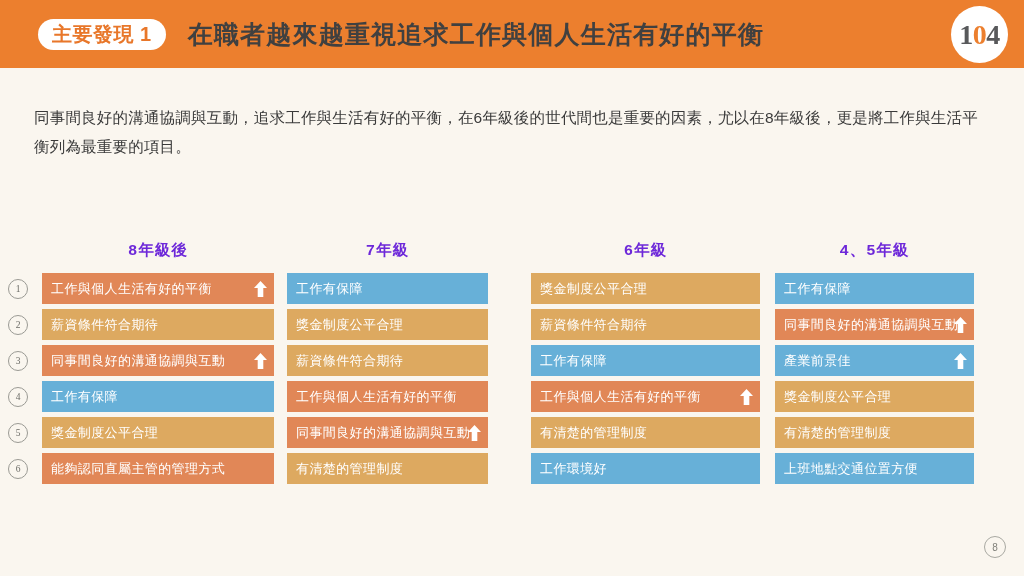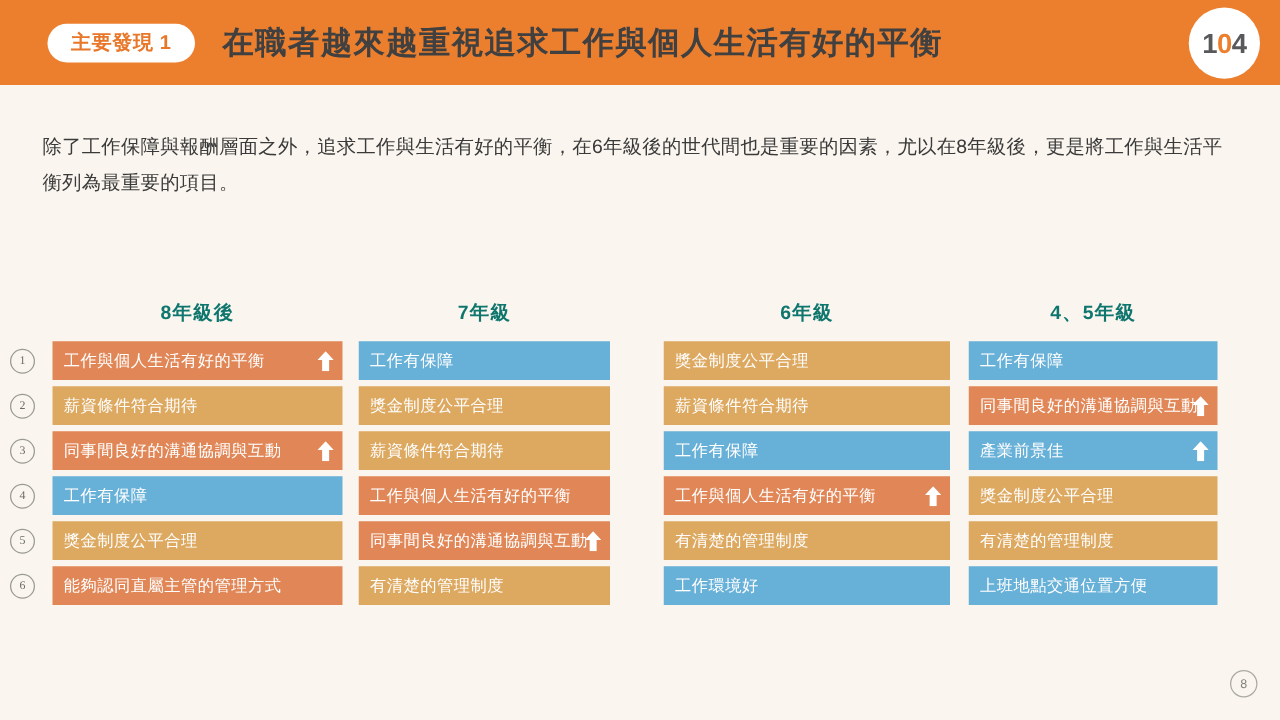--- a/index.html
+++ b/index.html
@@ -27,21 +27,21 @@
   #finding-badge {
     margin-left: 38px;
     background: #FFFFFF;
     color: #E8772A;
     border-radius: 16px;
     height: 31px;
     min-width: 118px;
     display: flex;
     align-items: center;
     justify-content: center;
-    font-size: 16px;
+    font-size: 20px;
     font-weight: bold;
     letter-spacing: 0.5px;
     padding: 0 14px;
     box-sizing: border-box;
   }
   #header-title {
     margin-left: 22px;
     color: #404040;
     font-size: 25px;
     font-weight: bold;
@@ -53,25 +53,25 @@
     position: absolute;
     right: 16px; top: 6px;
     width: 57px; height: 57px;
     border-radius: 50%;
     background: #FFFFFF;
     display: flex;
     align-items: center;
     justify-content: center;
   }
   #brand-logo .logo-text {
-    font-size: 22px;
+    font-size: 28px;
     font-weight: bold;
     letter-spacing: -0.5px;
     color: #58595B;
-    font-family: Liberation Sans, sans-serif;
+    font-family: Liberation Serif, serif;
   }
   #brand-logo .logo-zero { color: #EC7F2E; }
 
   
   #lead-paragraph {
     position: absolute;
     left: 34px; top: 104px;
     width: 958px;
     font-size: 15.5px;
     line-height: 1.85;
@@ -86,24 +86,25 @@
     width: 1024px;
   }
   .column {
     position: absolute;
     top: 0;
   }
   .col-header {
     text-align: center;
     font-size: 15.5px;
     font-weight: bold;
-    color: #0f766e;
+    color: #6d28d9;
     letter-spacing: 1px;
     height: 22px;
     line-height: 22px;
+    font-family: Liberation Mono, monospace;
   }
   .rows {
     position: relative;
     margin-top: 11px;
   }
   .row {
     position: relative;
     height: 31px;
     margin-bottom: 5px;
     display: flex;
@@ -166,21 +167,21 @@
 <body>
 
 <div id="header-bar">
   <div id="finding-badge">主要發現 1</div>
   <div id="header-title">在職者越來越重視追求工作與個人生活有好的平衡</div>
   <div id="brand-logo">
     <span class="logo-text"><span>1</span><span class="logo-zero">0</span><span>4</span></span>
   </div>
 </div>
 
-<div id="lead-paragraph">除了工作保障與報酬層面之外，追求工作與生活有好的平衡，在6年級後的世代間也是重要的因素，尤以在8年級後，更是將工作與生活平衡列為最重要的項目。</div>
+<div id="lead-paragraph">同事間良好的溝通協調與互動，追求工作與生活有好的平衡，在6年級後的世代間也是重要的因素，尤以在8年級後，更是將工作與生活平衡列為最重要的項目。</div>
 
 <div id="columns-area">
     <div class="column" style="left: 42px; width: 232px;">
       <div class="col-header">8年級後</div>
       <div class="rows">
         <div class="row c-salmon">
           <div class="idx">1</div>
           <span class="label">工作與個人生活有好的平衡</span>
           <svg class="arrow" viewBox="0 0 13 16">
             <path d="M6.5 0 L13 7 L9.3 7 L9.3 16 L3.7 16 L3.7 7 L0 7 Z" fill="#FFFFFF"></path>

